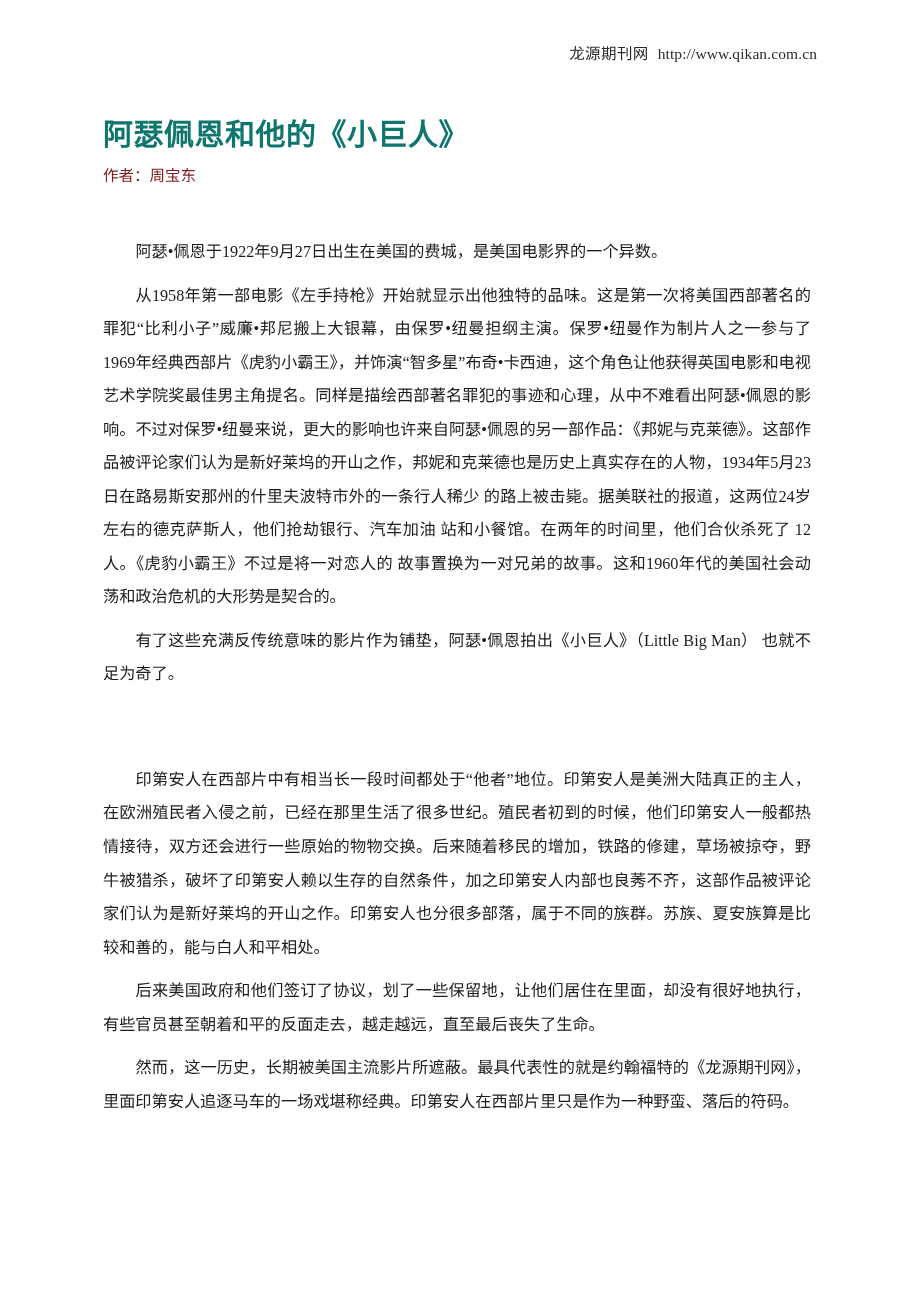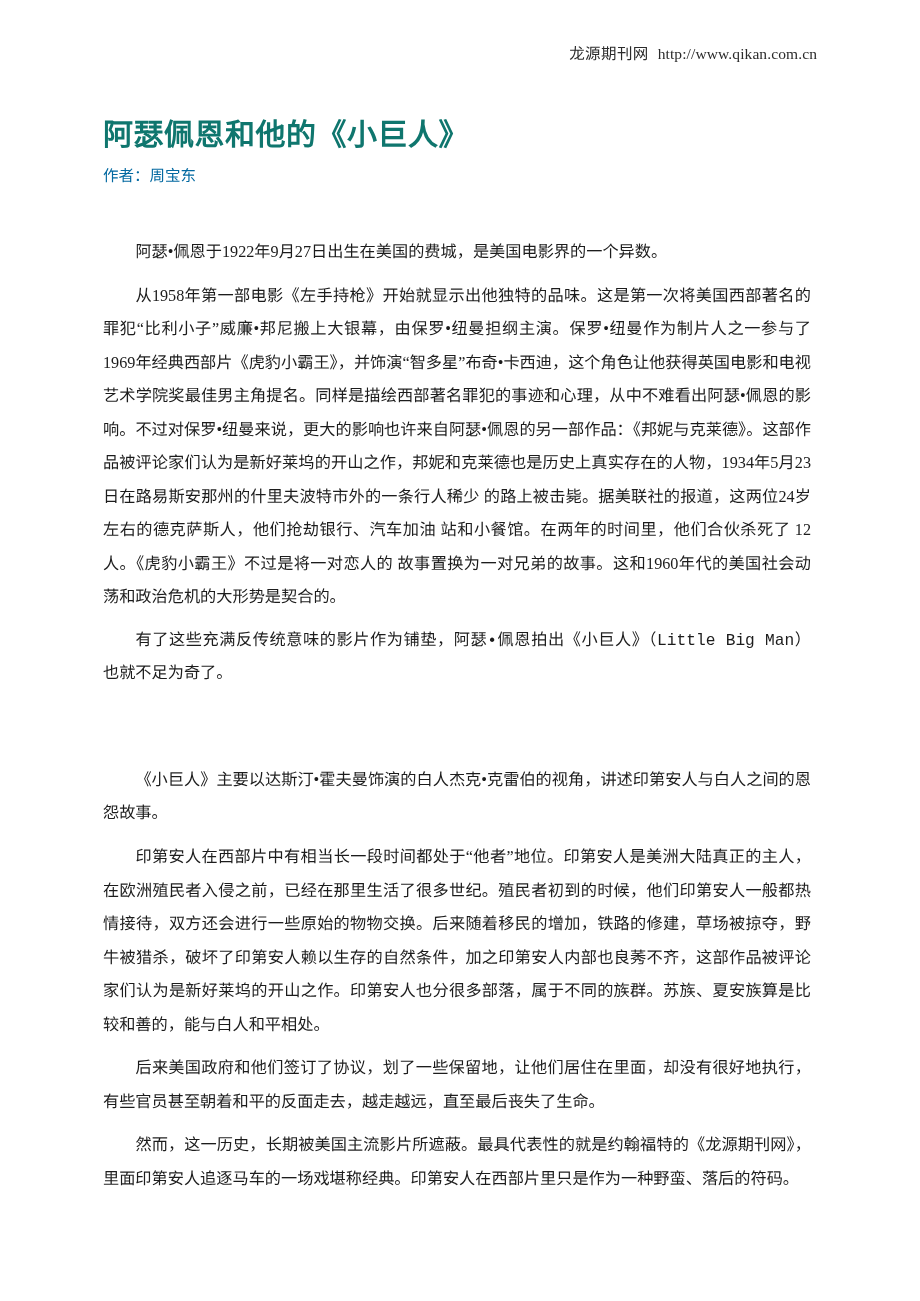--- a/index.html
+++ b/index.html
@@ -61,21 +61,21 @@
   }
 
   
   .doc-meta {
     position: absolute;
     top: 161px;
     left: 103px;
     right: 103px;
     font-size: 15.5px;
     line-height: 1.96;
-    color: #0369a1;
+    color: #7f1d1d;
   }
   .doc-meta .meta-row {
     white-space: nowrap;
   }
 
   
   .doc-body {
     position: absolute;
     top: 236px;
     left: 103px;
@@ -85,21 +85,20 @@
     text-align: justify;
     text-justify: inter-ideograph;
     color: #1c1c1c;
   }
   .doc-body p {
     margin: 0 8px 10px 0;
     text-indent: 2em;
   }
   .doc-body p.spacer-after {
     margin-bottom: 0;
-    font-family: Liberation Mono, monospace;
   }
   .para-gap {
     height: 72px;
   }
 
   .latin {
     font-family: "Liberation Serif", "DejaVu Serif", serif;
     letter-spacing: 0.2px;
   }
 </style>
@@ -116,19 +115,18 @@
 
   <div class="doc-meta">
     <div class="meta-row">作者：周宝东</div>
   </div>
 
   <div class="doc-body">
     <p>阿瑟•佩恩于1922年9月27日出生在美国的费城，是美国电影界的一个异数。</p>
     <p>从1958年第一部电影《左手持枪》开始就显示出他独特的品味。这是第一次将美国西部著名的罪犯“比利小子”威廉•邦尼搬上大银幕，由保罗•纽曼担纲主演。保罗•纽曼作为制片人之一参与了 1969年经典西部片《虎豹小霸王》，并饰演“智多星”布奇•卡西迪，这个角色让他获得英国电影和电视艺术学院奖最佳男主角提名。同样是描绘西部著名罪犯的事迹和心理，从中不难看出阿瑟•佩恩的影响。不过对保罗•纽曼来说，更大的影响也许来自阿瑟•佩恩的另一部作品：《邦妮与克莱德》。这部作品被评论家们认为是新好莱坞的开山之作，邦妮和克莱德也是历史上真实存在的人物，1934年5月23日在路易斯安那州的什里夫波特市外的一条行人稀少 的路上被击毙。据美联社的报道，这两位24岁左右的德克萨斯人，他们抢劫银行、汽车加油 站和小餐馆。在两年的时间里，他们合伙杀死了 12人。《虎豹小霸王》不过是将一对恋人的 故事置换为一对兄弟的故事。这和1960年代的美国社会动荡和政治危机的大形势是契合的。</p>
     <p class="spacer-after">有了这些充满反传统意味的影片作为铺垫，阿瑟•佩恩拍出《小巨人》（Little Big Man） 也就不足为奇了。</p>
     <div class="para-gap"></div>
-    <p>《小巨人》主要以达斯汀•霍夫曼饰演的白人杰克•克雷伯的视角，讲述印第安人与白人之间的恩怨故事。</p>
     <p>印第安人在西部片中有相当长一段时间都处于“他者”地位。印第安人是美洲大陆真正的主人，在欧洲殖民者入侵之前，已经在那里生活了很多世纪。殖民者初到的时候，他们印第安人一般都热情接待，双方还会进行一些原始的物物交换。后来随着移民的增加，铁路的修建，草场被掠夺，野牛被猎杀，破坏了印第安人赖以生存的自然条件，加之印第安人内部也良莠不齐，这部作品被评论家们认为是新好莱坞的开山之作。印第安人也分很多部落，属于不同的族群。苏族、夏安族算是比较和善的，能与白人和平相处。</p>
     <p>后来美国政府和他们签订了协议，划了一些保留地，让他们居住在里面，却没有很好地执行，有些官员甚至朝着和平的反面走去，越走越远，直至最后丧失了生命。</p>
     <p>然而，这一历史，长期被美国主流影片所遮蔽。最具代表性的就是约翰福特的《龙源期刊网》，里面印第安人追逐马车的一场戏堪称经典。印第安人在西部片里只是作为一种野蛮、落后的符码。</p>
   </div>
 
 </div>
 
 </body></html>

